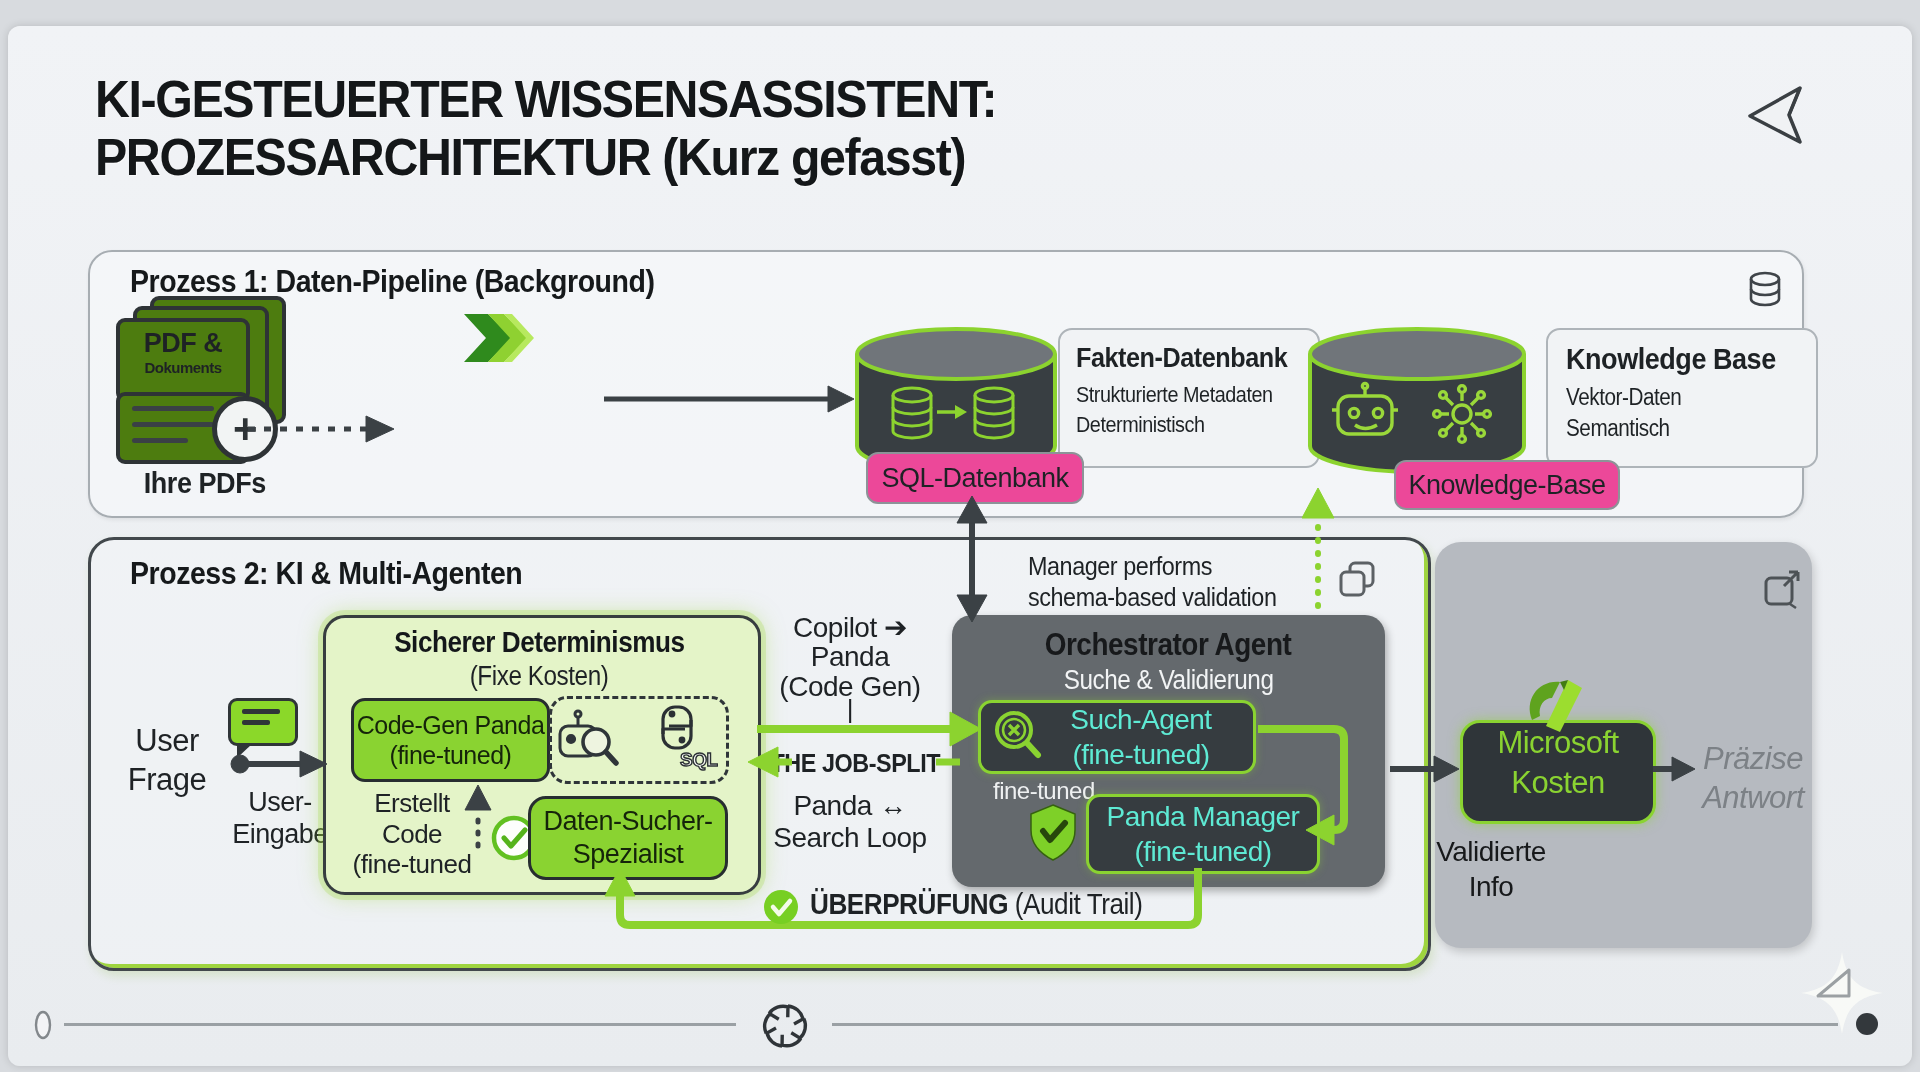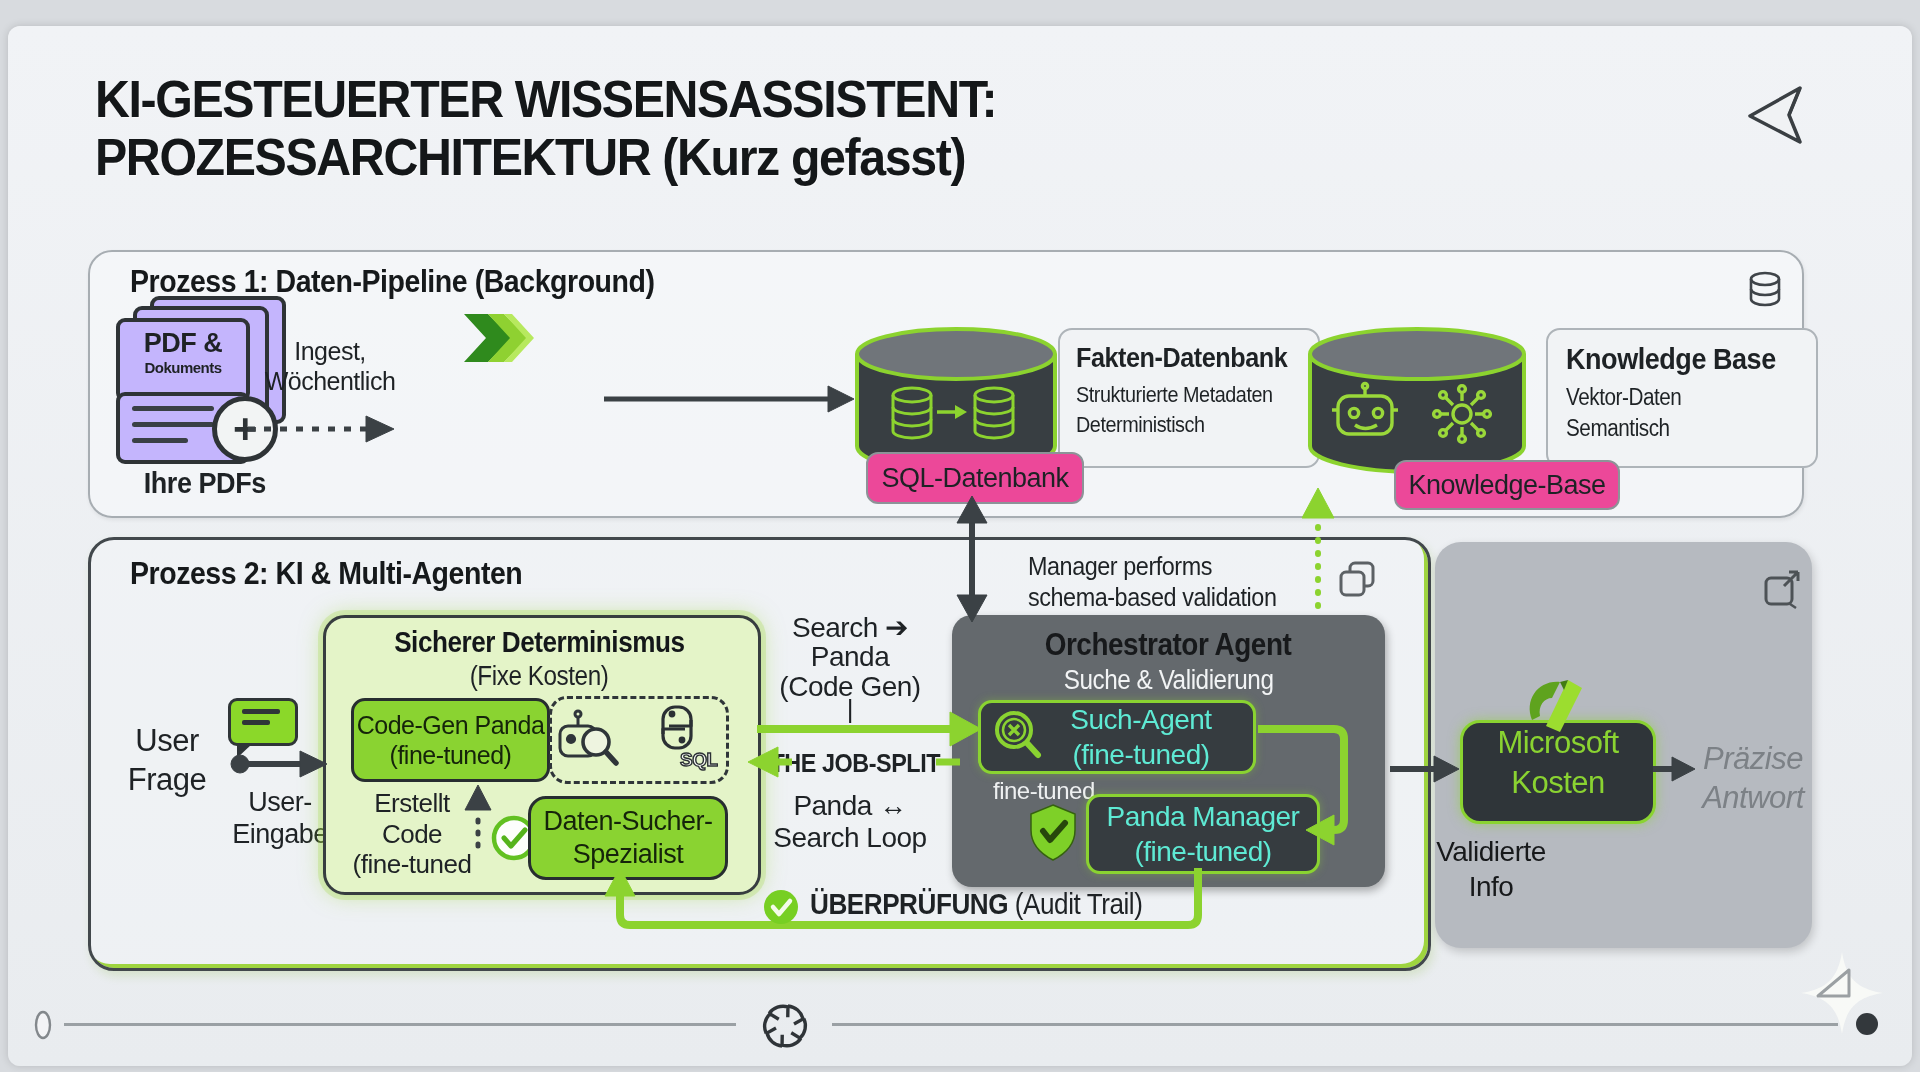--- a/index.html
+++ b/index.html
@@ -29,21 +29,21 @@
             display:flex;flex-direction:column;align-items:center;justify-content:center;
             font-size:25px;line-height:1.22;color:#15240a;}
   .darkbox{background:#363c40;border:3px solid #8ad331;border-radius:14px;
            display:flex;flex-direction:column;align-items:center;justify-content:center;
            font-size:28px;line-height:1.25;color:#5eead4;box-shadow:0 0 8px rgba(140,211,47,.35);}
   .ctr{display:flex;flex-direction:column;align-items:center;justify-content:flex-start;text-align:center;}
   .determinism{background:#e4f4c8;border:3px solid #373d40;border-radius:22px;
                box-shadow:0 0 0 5px rgba(158,215,62,.25),0 0 22px rgba(158,215,62,.5);}
   .orch{background:#64696d;border-radius:20px;box-shadow:2px 4px 8px rgba(0,0,0,.3);}
   .dashedbox{border:3px dashed #2f3539;border-radius:18px;}
-  .page{background:#c4b5fd;border:4px solid #2e3336;border-radius:9px;}
+  .page{background:#4d7c0f;border:4px solid #2e3336;border-radius:9px;}
   .pline{position:absolute;height:5px;border-radius:3px;background:#3a4045;}
   .cond{transform:scaleX(.9);transform-origin:center top;}
   .condl{transform:scaleX(.9);transform-origin:left top;}
   .it{font-style:italic;}
 </style>
 </head>
 <body>
 
 <div class="canvas">
   <div class="abs slide"></div>
@@ -80,24 +80,20 @@
       <div class="pline" style="left:12px;top:42px;width:56px;"></div>
     </div>
     <div class="abs ctr" style="left:96px;top:100px;width:56px;height:56px;border-radius:50%;background:#f2f4f4;border:5px solid #2e3336;justify-content:center;">
       <span style="font-size:42px;font-weight:bold;line-height:40px;color:#2e3336;">+</span>
     </div>
   </div>
   <div class="abs ctr" style="left:110px;top:466px;width:190px;">
     <span style="font-size:30px;font-weight:bold;" class="cond">Ihre PDFs</span>
   </div>
 
-  <div class="abs ctr" style="left:255px;top:336px;width:150px;font-size:25px;line-height:1.2;">
-    <span>Ingest,</span>
-    <span>Wöchentlich</span>
-  </div>
 
   <svg class="abs" style="left:458px;top:310px;" width="80" height="56">
     <polygon points="6,4 30,4 54,28 30,52 6,52 28,28" fill="#2f8a1d"></polygon>
     <polygon points="30,4 46,4 70,28 46,52 30,52 52,28" fill="#8fd131"></polygon>
     <polygon points="46,4 54,4 76,28 54,52 46,52 68,28" fill="#b7e95e"></polygon>
   </svg>
 
   <svg class="abs" style="left:853px;top:326px;" width="206" height="162">
     <path d="M4,28 v92 a99,26 0 0 0 198,0 v-92" fill="#383e42" stroke="#8cd32f" stroke-width="4"></path>
     <ellipse cx="103" cy="28" rx="99" ry="25" fill="#70757a" stroke="#8cd32f" stroke-width="4"></ellipse>
@@ -224,21 +220,21 @@
   <svg class="abs" style="left:490px;top:814px;" width="48" height="48">
     <circle cx="24" cy="24" r="20" fill="#fdfefc" stroke="#62c021" stroke-width="4.5"></circle>
     <path d="M14,24 l7,8 l14,-16" stroke="#55b31c" stroke-width="5" fill="none" stroke-linecap="round" stroke-linejoin="round"></path>
   </svg>
   <div class="abs greenbox" style="left:528px;top:796px;width:194px;height:78px;border-radius:18px;font-size:27px;">
     <span>Daten-Sucher-</span>
     <span>Spezialist</span>
   </div>
 
   <div class="abs ctr" style="left:762px;top:613px;width:176px;font-size:28px;line-height:1.05;">
-    <span>Search ➔</span>
+    <span>Copilot ➔</span>
     <span>Panda</span>
     <span>(Code Gen)</span>
   </div>
   <div class="abs ctr" style="left:838px;top:694px;width:24px;font-size:26px;">
     <span>|</span>
   </div>
   <div class="abs ctr" style="left:776px;top:748px;width:158px;">
     <span class="cond" style="font-size:26px;font-weight:bold;white-space:nowrap;">THE JOB-SPLIT</span>
   </div>
   <div class="abs ctr" style="left:770px;top:790px;width:160px;font-size:28px;line-height:1.15;">

